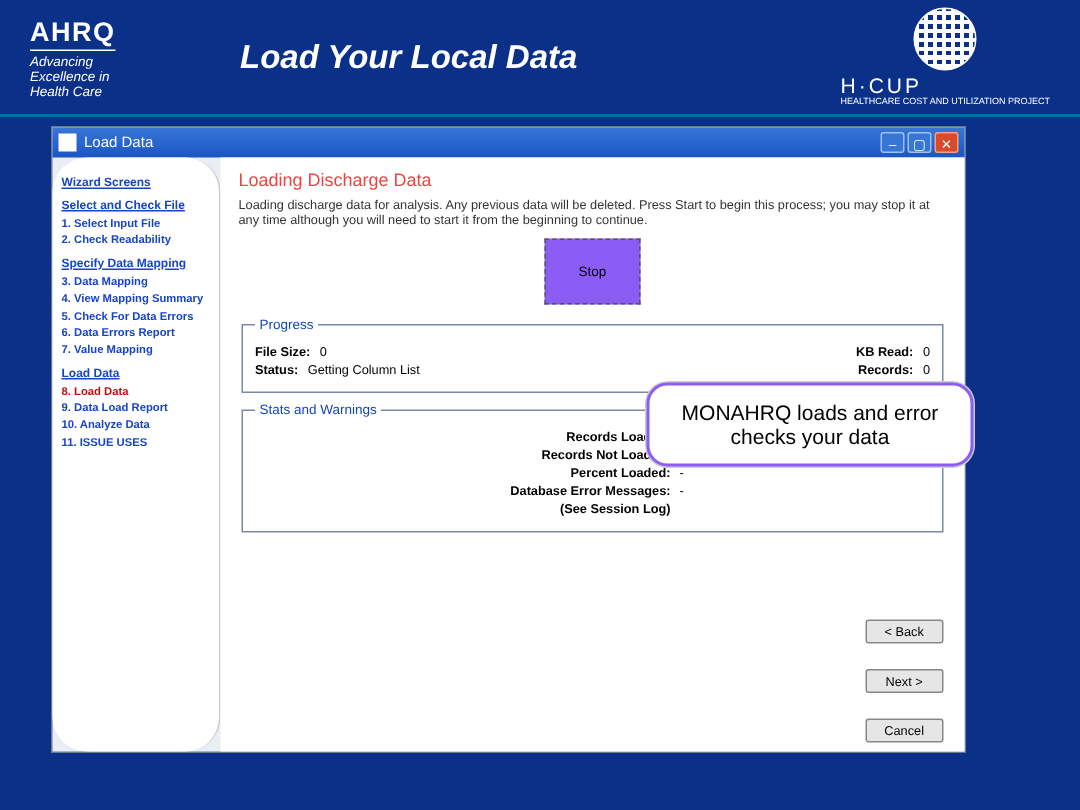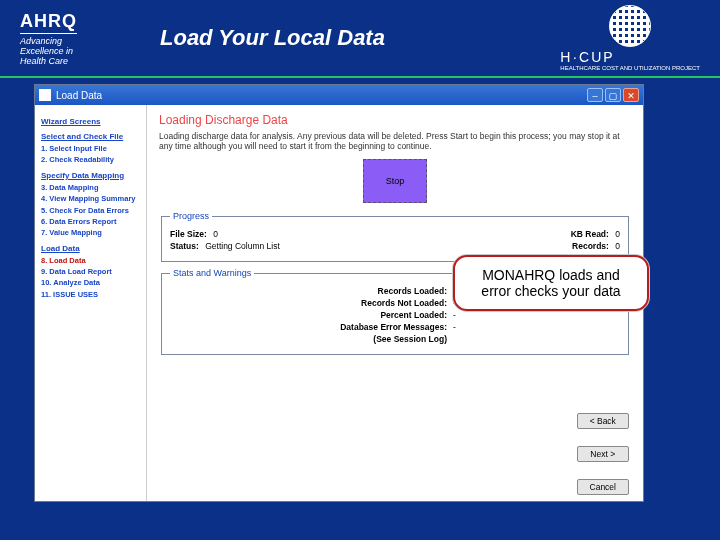--- a/index.html
+++ b/index.html
@@ -10,21 +10,21 @@
     font-size: 11px;
     color: #000;
     overflow: hidden;
     position: relative;
   }
   .header {
     height: 78px;
     display: flex;
     align-items: center;
     padding: 8px 20px;
-    border-bottom: 2px solid #22c55e;
+    border-bottom: 2px solid #0369a1;
   }
   .logo-left {
     width: 110px;
     color: #fff;
     font-size: 9px;
     font-style: italic;
   }
   .logo-left .ahrq {
     font-style: normal;
     font-weight: bold;
@@ -95,20 +95,21 @@
   .win-content { display: flex; height: calc(100% - 20px); }
 
   .sidebar {
     width: 112px;
     background: #fff;
     padding: 6px 6px;
     font-size: 8px;
     color: #1844c6;
     border-right: 1px solid #ccc;
     overflow: hidden;
+    border-radius: 23px;
   }
   .sidebar .group-head {
     font-weight: bold;
     text-decoration: underline;
     margin: 6px 0 3px;
     color: #1844c6;
     font-size: 8px;
   }
   .sidebar .step {
     font-weight: bold;
@@ -164,23 +165,23 @@
   .prog-row .l { font-weight: bold; }
   .prog-row .r { font-weight: bold; }
   .prog-row span+span { margin-left: 4px; font-weight: normal; }
   .file-row { margin-top: 3px; font-weight: bold;}
   .file-row span { font-weight: normal; }
 
   .callout {
     position: absolute;
     right: -6px;
     top: 150px;
-    width: 196px;
+    width: 218px;
     background: #fff;
-    border: 2px solid #b91c1c;
+    border: 2px solid #8b5cf6;
     border-radius: 14px;
     padding: 10px 12px;
     font-size: 14px;
     font-family: Arial, sans-serif;
     text-align: center;
     color: #000;
     box-shadow: 0 0 0 1px #ccc;
     z-index: 5;
   }
 

